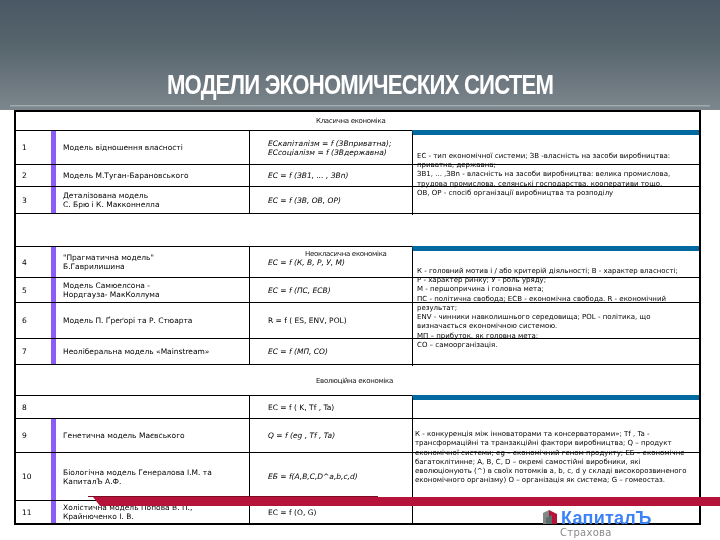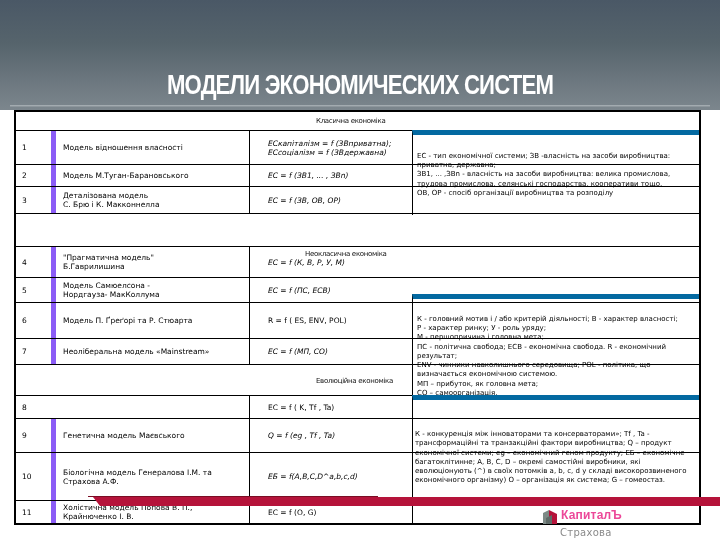--- a/index.html
+++ b/index.html
@@ -49,21 +49,21 @@
     clip-path: polygon(0 0, 100% 0, 100% 100%, 7px 100%);
   }
   .red-band-line {
     position: absolute; left: 88px; top: 496px; width: 290px; height: 1px; background: #7a0d24;
   }
 
   .logo { position: absolute; left: 543px; top: 508px; width: 110px; height: 30px; }
   .logo-mark { position: absolute; left: 0; top: 2px; width: 14px; height: 14px; }
   .logo-text {
     position: absolute; left: 18px; top: 0px; font-family: "Liberation Sans", sans-serif;
-    font-weight: bold; font-size: 12px; color: #ec4899; letter-spacing: 0.2px;
+    font-weight: bold; font-size: 18px; color: #3b82f6; letter-spacing: 0.2px;
   }
   .logo-sub {
     position: absolute; left: 17px; top: 19px; font-size: 10px; color: #8a8a8a; letter-spacing: 0.3px;
   }
 </style>
 </head>
 <body>
 
 <div class="header">
   <div class="header-line"></div>
@@ -114,21 +114,21 @@
   <div class="row" style="top:190px; height:36px;">
     <div class="cell c-num">6</div>
     <div class="cell c-model">Модель П. Ґреґорі та Р. Стюарта</div>
     <div class="cell c-formula upright">R = f ( ES,  ENV,  POL)</div>
   </div>
   <div class="row" style="top:226px; height:27px; border-bottom:1px solid #000;">
     <div class="cell c-num">7</div>
     <div class="cell c-model">Неоліберальна модель «Mainstream»</div>
     <div class="cell c-formula">EC = f (МП, CO)</div>
   </div>
-  <div class="desc" style="top:134px; height:120px; width:287px;margin-top:48px;">
+  <div class="desc" style="top:134px; height:120px; width:287px;">
     <span>К - головний мотив і / або критерій діяльності;  В - характер власності;
 Р - характер ринку; У - роль уряду;
 М - першопричина і головна мета;
 ПС - політична свобода; ЕСВ - економічна свобода. R - економічний результат;
 ENV - чинники навколишнього середовища;  POL - політика, що визначається економічною системою.
 МП – прибуток, як головна мета;
 СО – самоорганізація.</span>
   </div>
 
   <div class="section-label" style="left:300px; top:265px;">Еволюційна економіка</div>
@@ -138,21 +138,21 @@
     <div class="cell c-formula upright">EC = f ( K, Tf , Ta)</div>
   </div>
   <div class="row" style="top:306px; height:34px;">
     <div class="cell c-num">9</div>
     <div class="cell c-model">Генетична модель Маєвського</div>
     <div class="cell c-formula">Q = f (eg , Tf , Ta)</div>
   </div>
   <div class="row" style="top:340px; height:48px;">
     <div class="cell c-num">10</div>
     <div class="cell c-model" style="white-space:pre-line;">Біологічна модель Генералова І.М. та
-Страхова А.Ф.</div>
+КапиталЪ А.Ф.</div>
     <div class="cell c-formula">ЕБ = f(A,B,C,D^a,b,c,d)</div>
   </div>
   <div class="row last" style="top:388px; height:23px;">
     <div class="cell c-num">11</div>
     <div class="cell c-formula upright">EC =  f (O, G)</div>
     <div class="cell c-model" style="white-space:pre-line;">Холістична модель Попова В. П.,
 Крайнюченко І. В.</div>
   </div>
   <div class="desc" style="top:283px; height:128px; width:287px; align-items:flex-start; padding-top:30px; padding-left:2px;">
     <span style="white-space:normal;">К - конкуренція між інноваторами та консерваторами»; Tf , Ta - трансформаційні та транзакційні фактори виробництва; Q – продукт економічної системи; eg – економічний геном продукту; ЕБ – економічне багатоклітинне; A, B, C, D – окремі самостійні виробники, які еволюціонують (^) в своїх потомків a, b, c, d у складі високорозвиненого економічного організму) О – організація як система; G – гомеостаз.</span>

